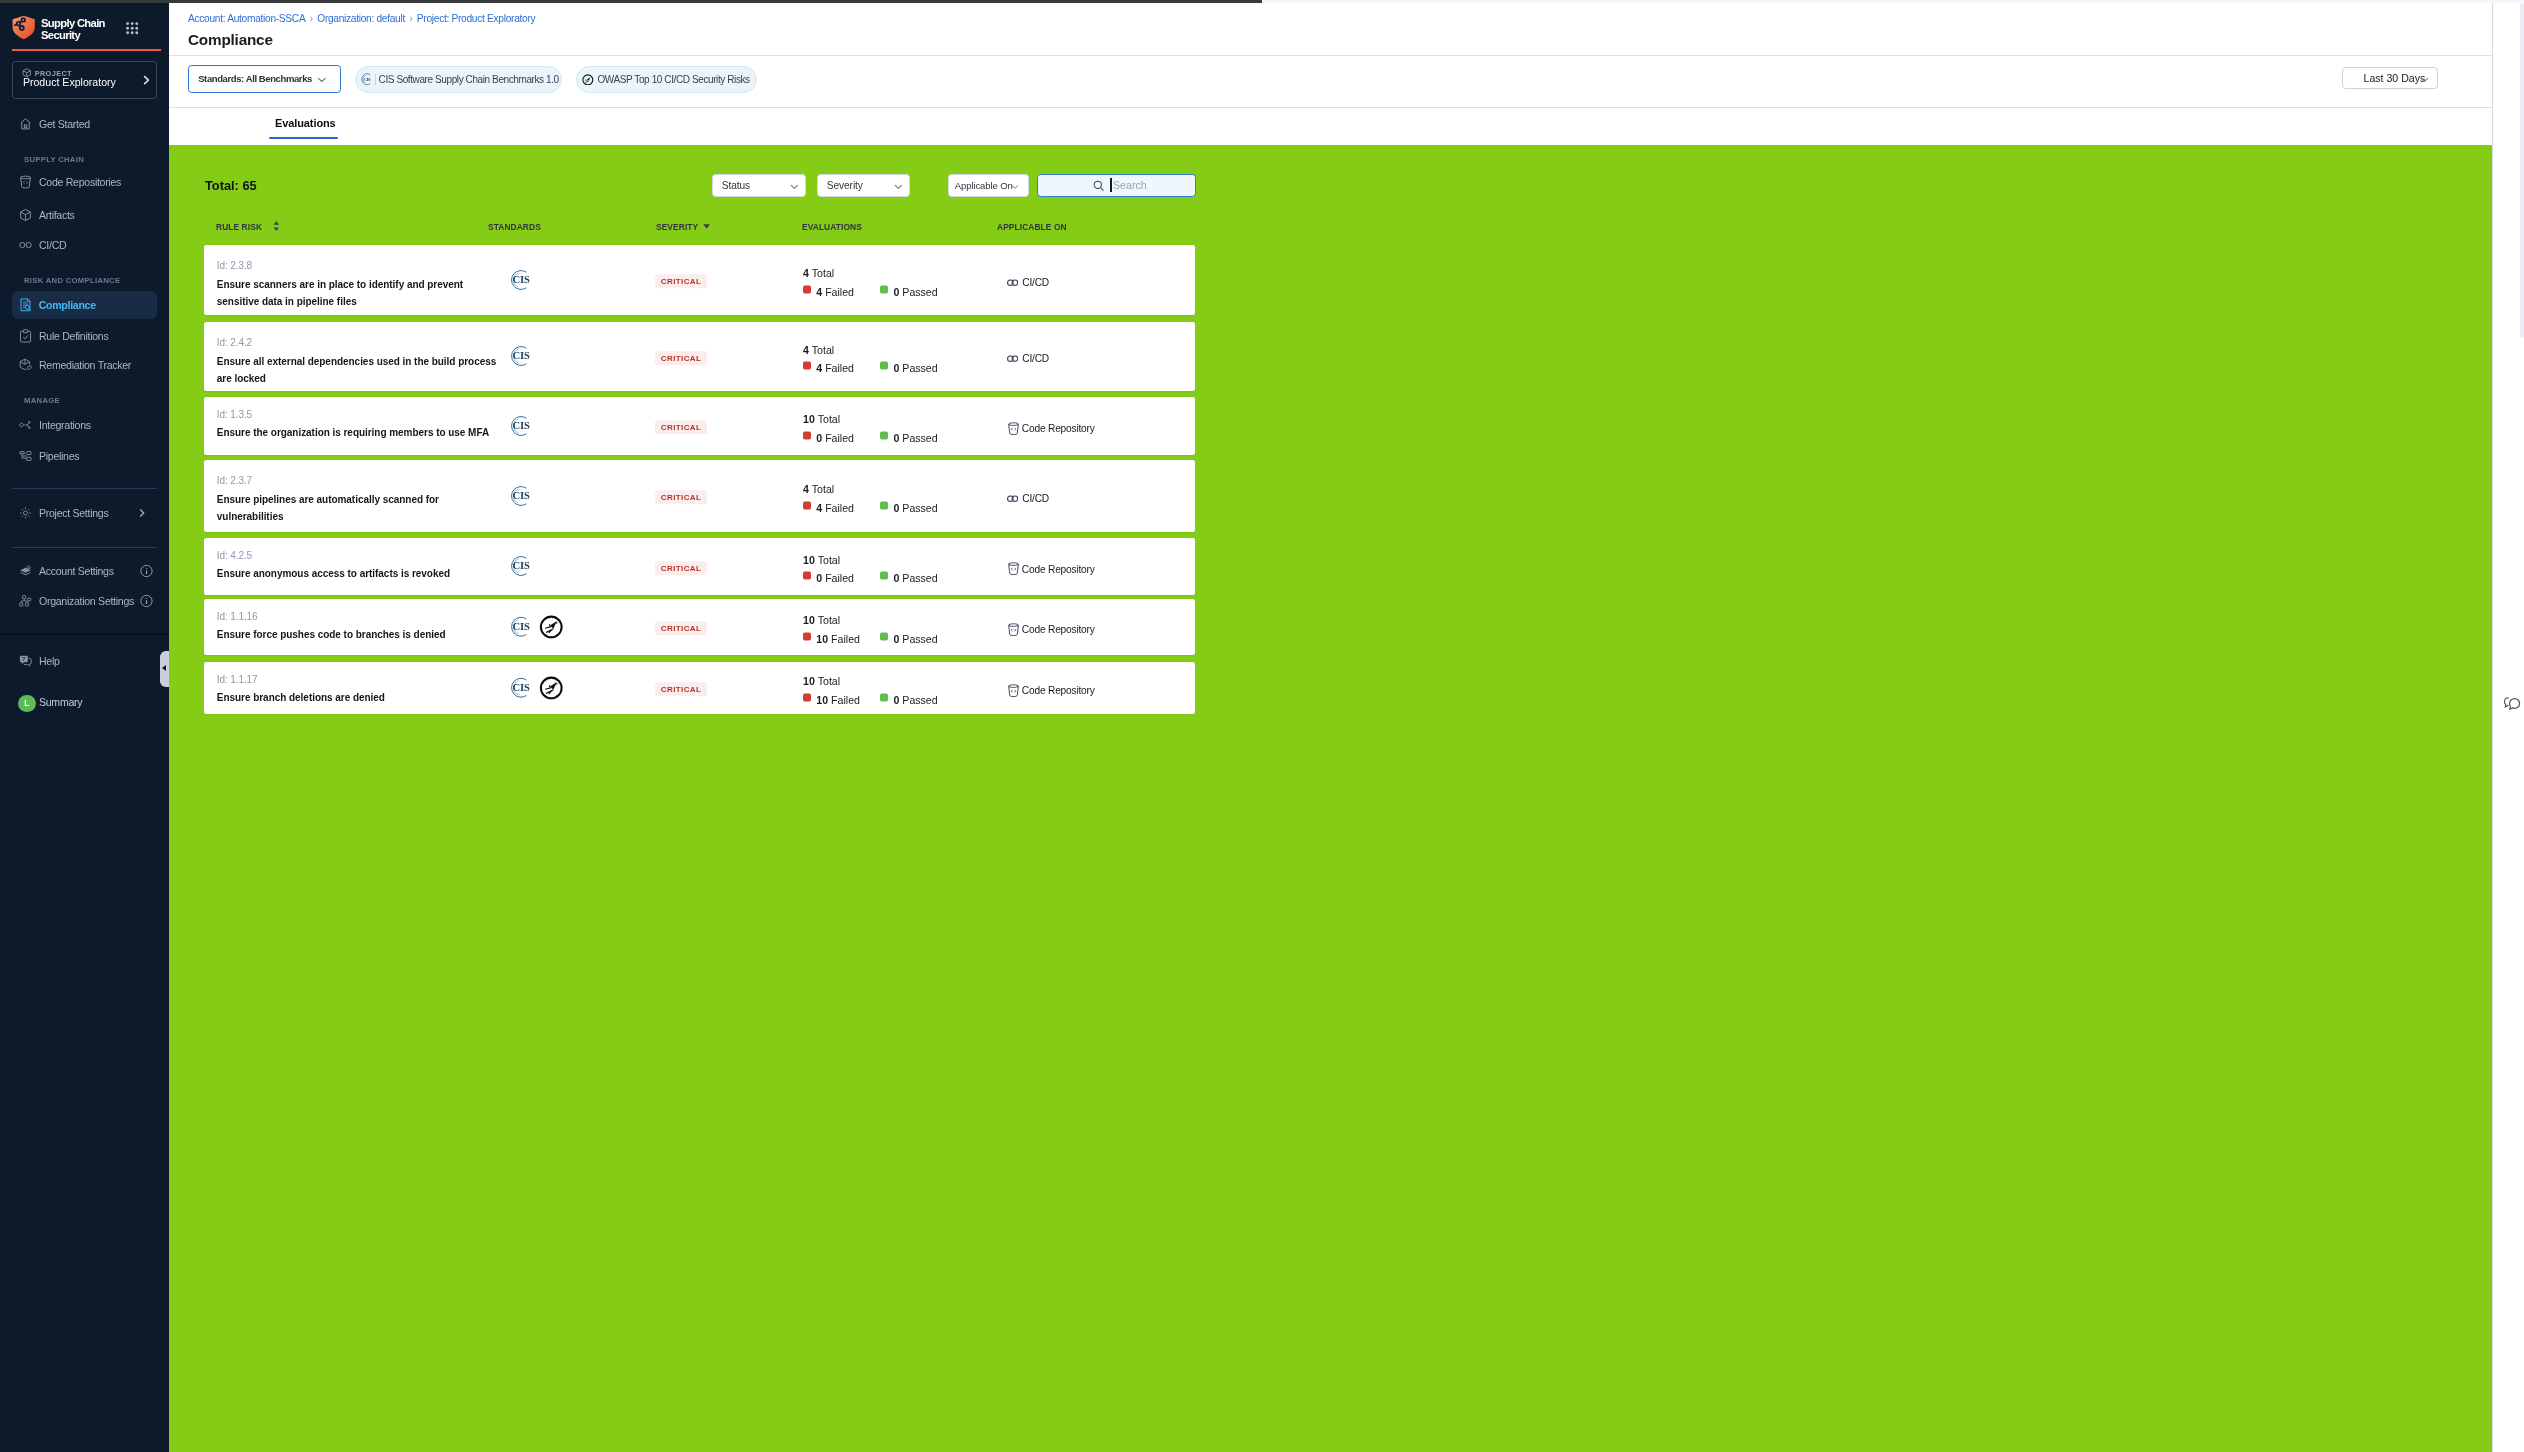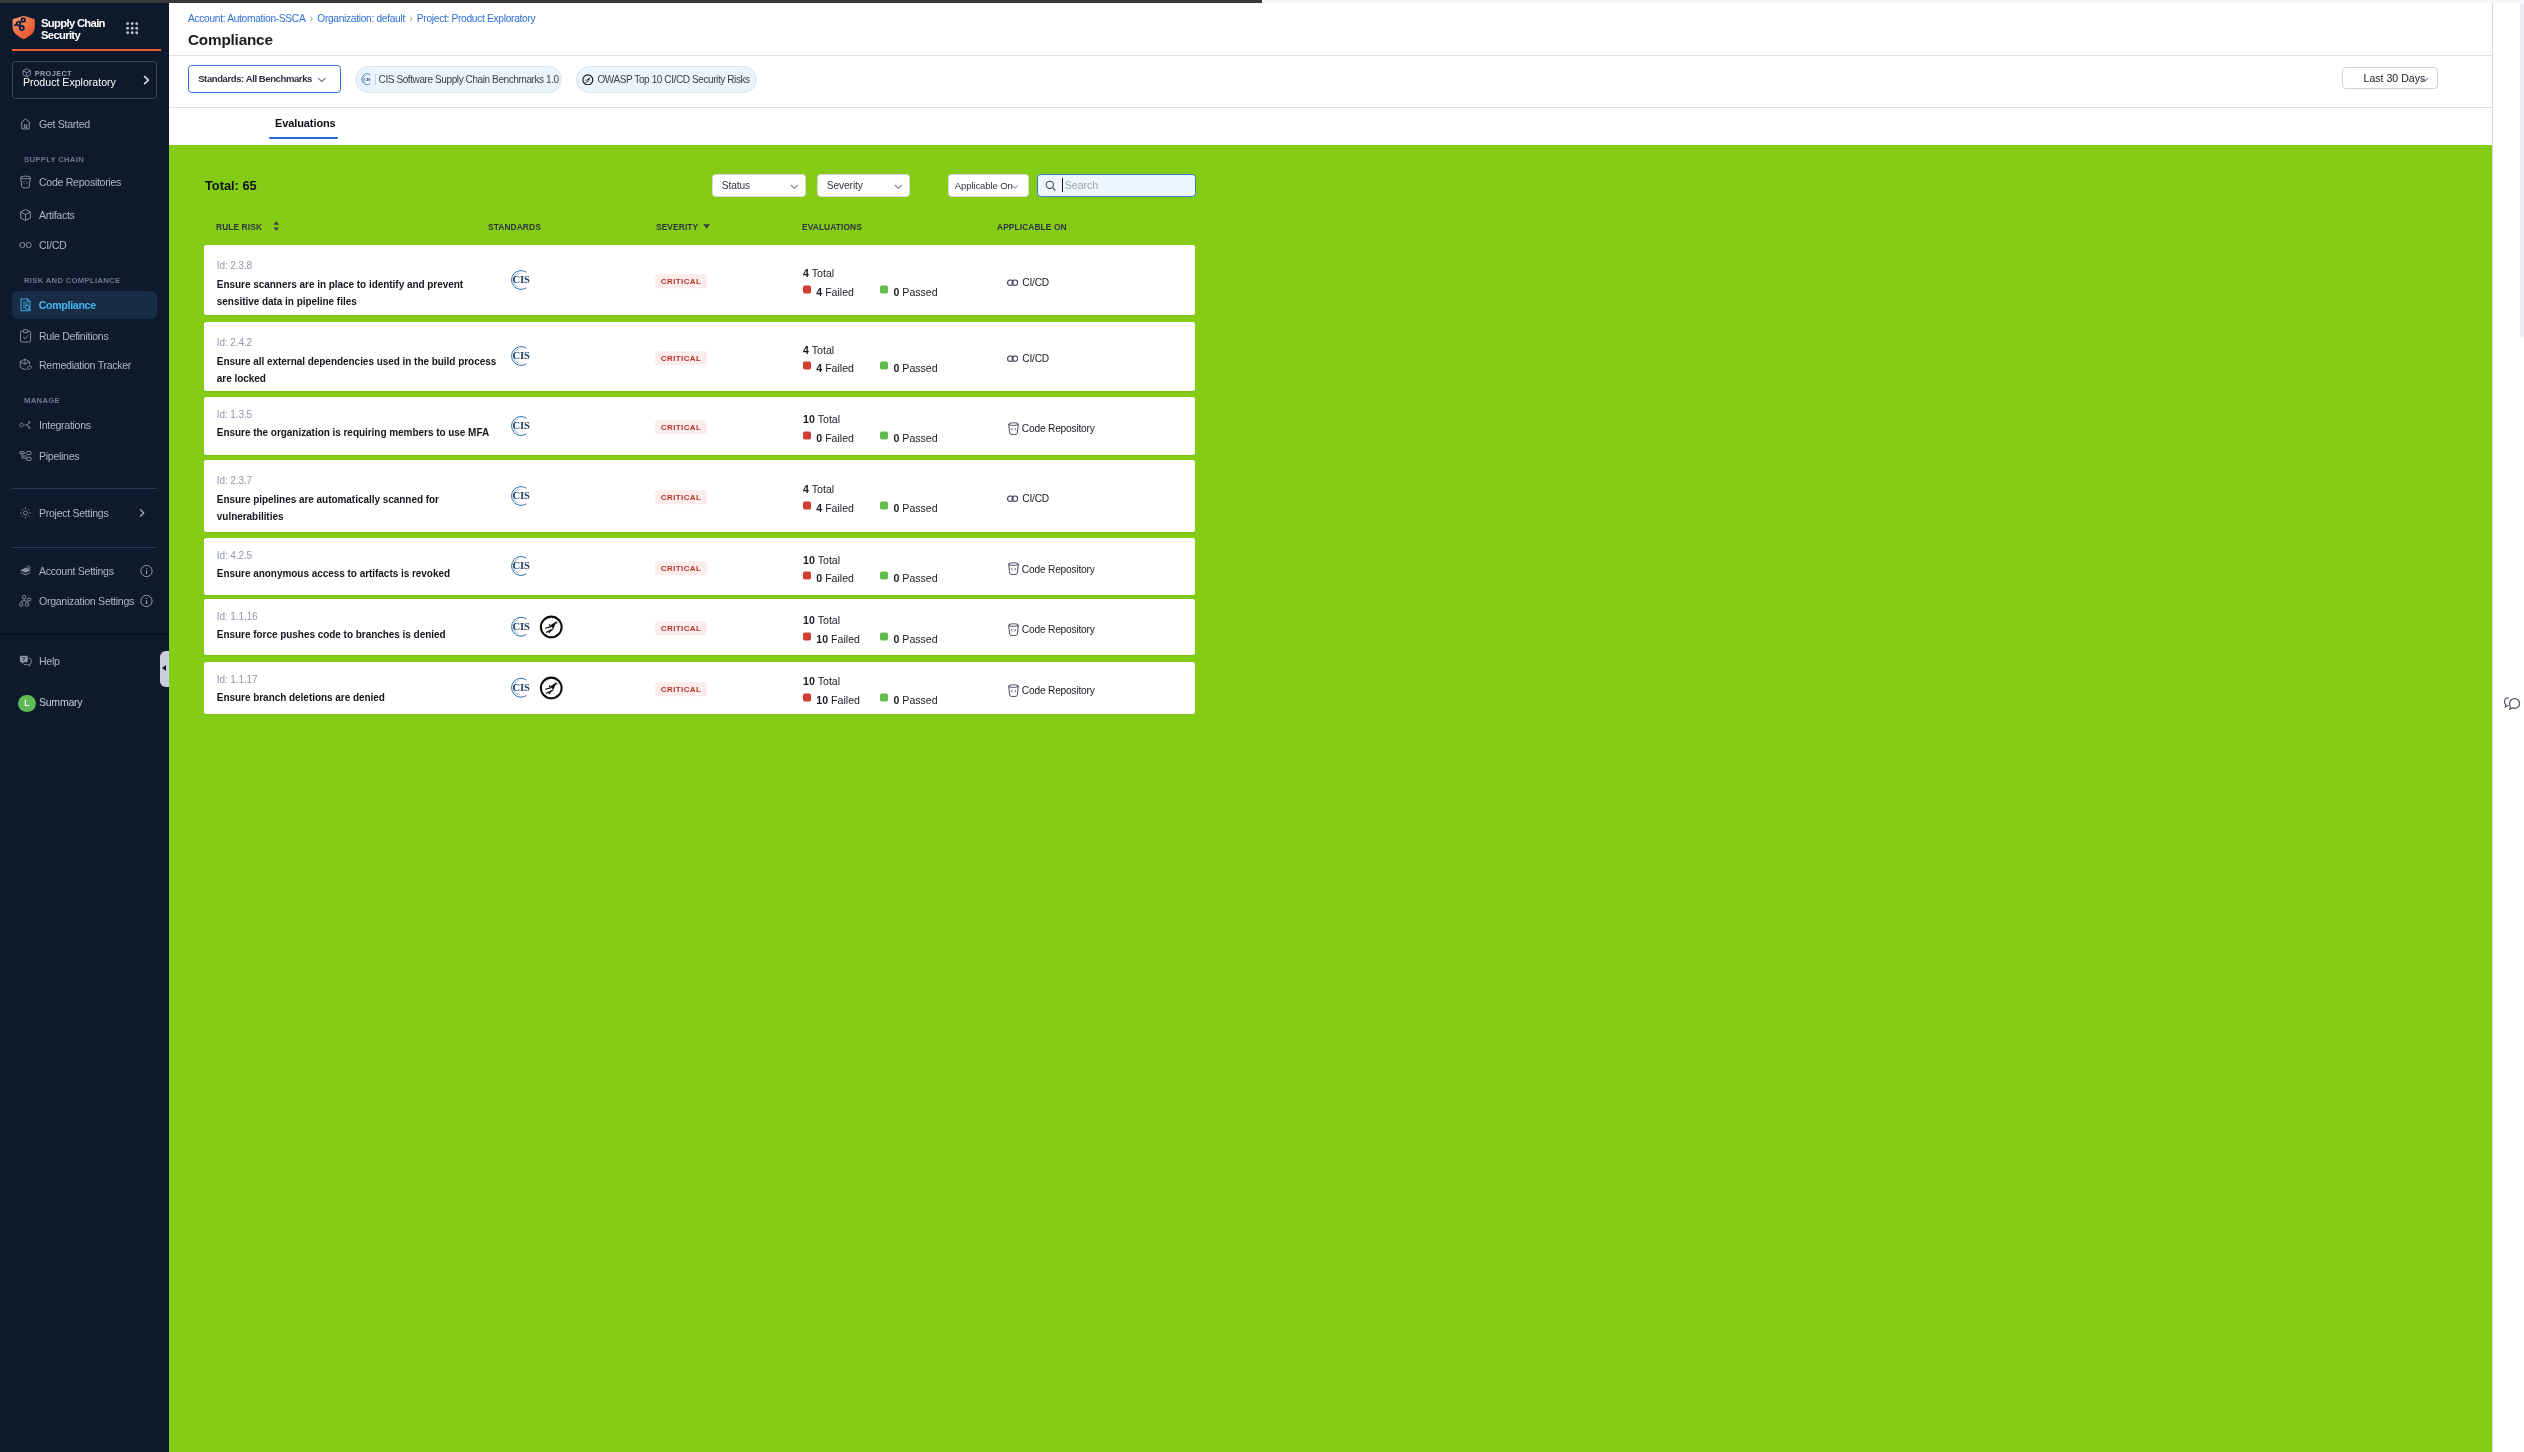--- a/index.html
+++ b/index.html
@@ -46,21 +46,21 @@
 .last30 { position:absolute; right:54px; top:11px; width:96px; height:22.6px; border:0.7px solid #ced1dc; border-radius:3.7px; display:flex; align-items:center; padding-left:21px; font-size:10.6px; font-weight:normal; color:#1b1d25; white-space:nowrap; }
 .last30 svg { position:absolute; right:7.3px; top:8.8px; }
 .tabsrow { position:relative; height:38px; background:#fff; }
 .tab1 { position:absolute; left:43px; top:10.2px; font-size:11px; letter-spacing:-0.2px; color:#3f4254;margin-top:27px; }
 .tab2 { position:absolute; left:106px; top:9.5px; font-size:11px; letter-spacing:-0.1px; font-weight:bold; color:#0b0d12; }
 .tabline { position:absolute; left:100px; top:29px; width:69px; height:2.2px; border-radius:1.5px; background:#2767cd; }
 .content { position:absolute; left:0; top:142px; right:0; bottom:0; background:#84cc16; }
 .totaltxt { position:absolute; left:36px; top:33px; font-size:12.8px; font-weight:bold; color:#101217; }
 .fbox { position:absolute; top:29px; height:23px; background:#fff; border:0.7px solid #d5d8e1; border-radius:3.7px; display:flex; align-items:center; padding-left:8.8px; font-size:10.2px; letter-spacing:-0.1px; color:#33353f; }
 .fbox svg { position:absolute; right:5.8px; top:8.8px; }
-.searchbox { position:absolute; left:868px; top:29px; width:159px; height:23px; background:#eff7fc; border:1.1px solid #337bd8; border-radius:3.7px; display:flex; align-items:center; padding-left:6.6px; }
+.searchbox { position:absolute; left:868px; top:29px; width:159px; height:23px; background:#eff7fc; border:1.1px solid #337bd8; border-radius:3.7px; display:flex; align-items:center; padding-left:6.6px;justify-content:center; }
 .searchbox .ph { color:#9aa3b2; font-size:10.6px; margin-left:5.1px; }
 .caret { width:1.1px; height:14px; background:#14161b; margin-left:5.8px; }
 
 .thead { position:absolute; top:77px; left:0; width:100%; font-size:8.4px; font-weight:bold; color:#303342; letter-spacing:0.1px; }
 .thead span { position:absolute; top:0; white-space:nowrap; }
 .card { position:absolute; left:35px; width:991px; background:#fff; border-radius:2.2px; box-shadow:0 0.7px 1.5px rgba(30,40,70,.07); }
 .rid { font-size:10px; letter-spacing:-0.1px; color:#9196ab; margin-bottom:5.5px; }
 .rtitle { font-size:10px; font-weight:bold; color:#14161c; line-height:17px; letter-spacing:-0.04px; }
 .rulecol { position:absolute; left:12.8px; }
 .c2 .rulecol { top:15px; }

